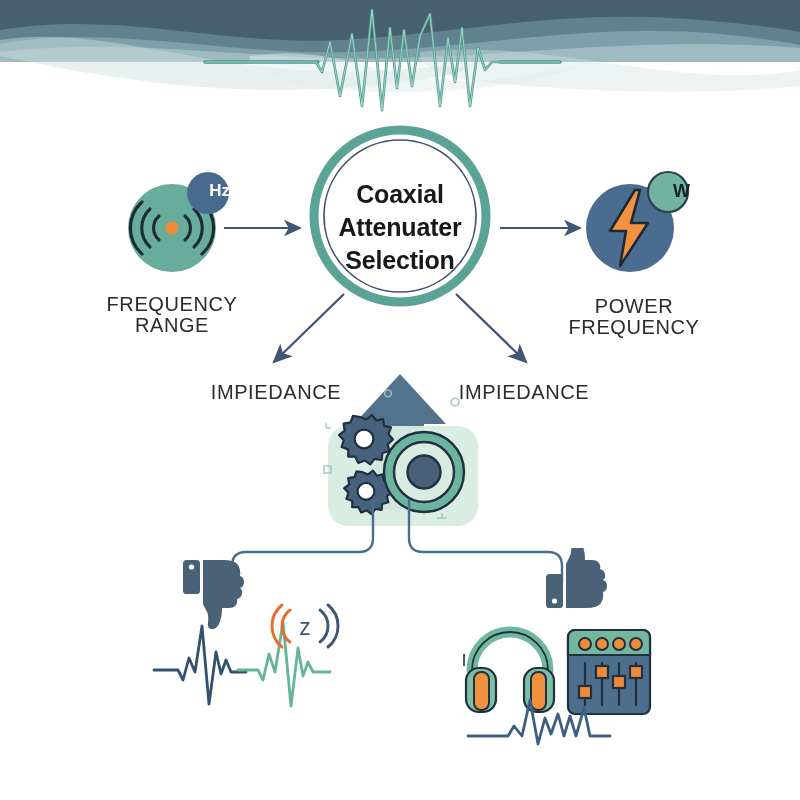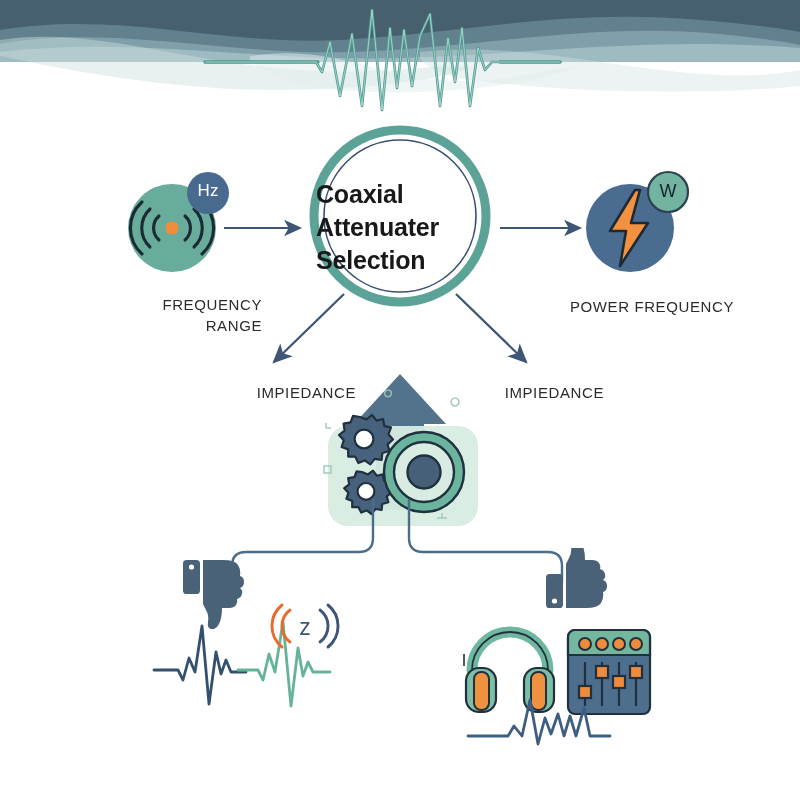--- a/index.html
+++ b/index.html
@@ -7,43 +7,44 @@
     width:800px;height:800px;overflow:hidden;
     background:#ffffff;
     font-family:"Liberation Sans", sans-serif;
     position:relative;
   }
   #stage{position:absolute;inset:0;width:800px;height:800px;}
   .abs{position:absolute;}
   .lbl{
     position:absolute;
     color:#2b2b2b;
-    font-size:15px;
+    font-size:20px;
     letter-spacing:0.6px;
-    text-align:right;
+    text-align:center;
     line-height:21px;
     white-space:pre-line;
     font-family:"Liberation Sans", sans-serif;
   }
   #title-text{
     position:absolute;
     left:316px;top:178px;width:168px;
+    text-align:center;
     font-size:25px;
     line-height:33px;
     font-weight:bold;
     color:#17181a;
     letter-spacing:-0.2px;
     font-family:"Liberation Sans", sans-serif;
     white-space:pre-line;
   }
   .badge-text{
     position:absolute;
     color:#ffffff;
-    font-weight:normal;
-    text-align:center;
+    font-weight:bold;
+    text-align:right;
     font-family:"Liberation Sans", sans-serif;
   }
 </style>
 </head>
 <body>
 
 <div id="stage">
 
   <svg class="abs" style="left:0;top:0;" width="800" height="115" viewBox="0 0 800 115">
     <defs>

